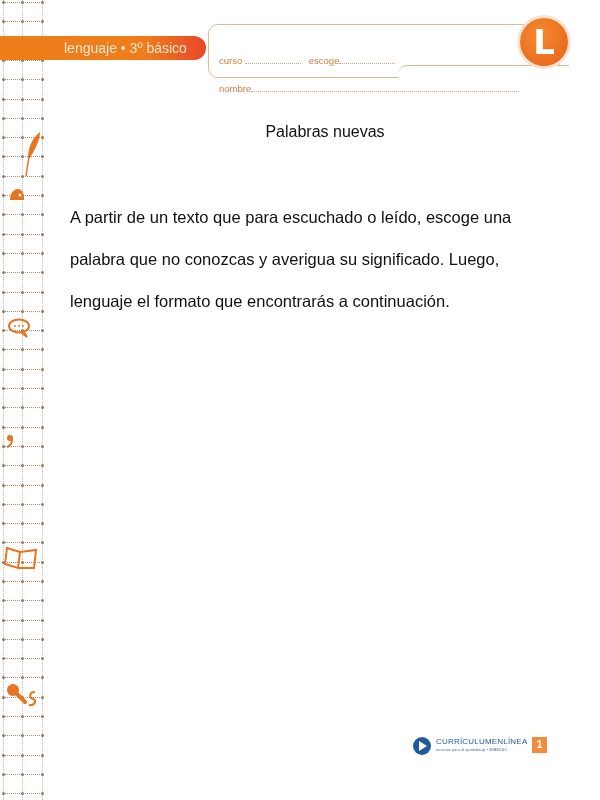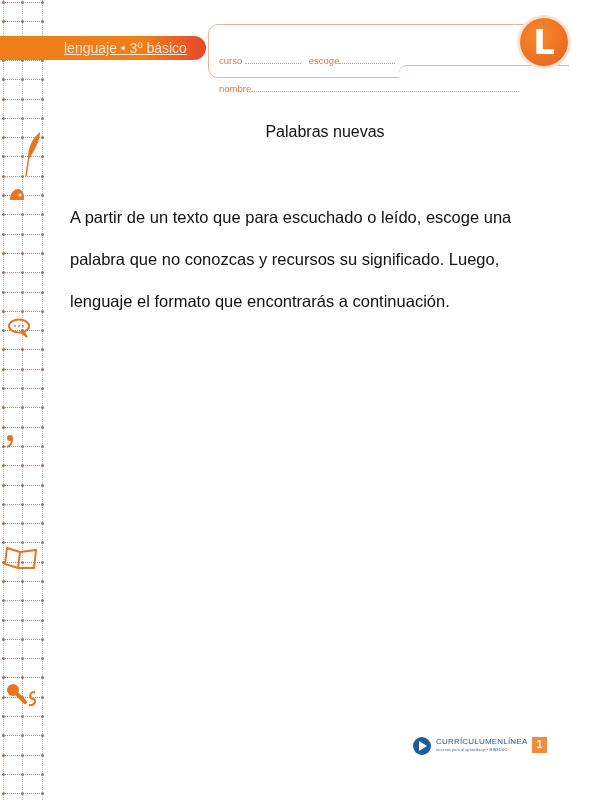--- a/index.html
+++ b/index.html
@@ -2,21 +2,21 @@
 <html><head>
   <meta charset="utf-8">
   <style>
     html, body { margin:0; padding:0; }
     body { width:600px; height:800px; background:#ffffff; position:relative; overflow:hidden; font-family:"Liberation Sans", sans-serif; }
     .rail { position:absolute; left:0; top:0; width:46px; height:800px; }
     .rail .vline { position:absolute; top:0; height:800px; width:0; border-left:1px dotted #c9b7a8; }
     .rail .hline { position:absolute; left:2px; width:40px; height:0; border-top:1px dotted #b08a6e; }
     .rail .tick { position:absolute; width:3px; height:3px; background:#9b7a62; border-radius:50%; }
     .header-bar { position:absolute; left:0; top:36px; width:206px; height:24px; background:linear-gradient(90deg,#ef7d1a 0%,#ef7d1a 70%,#e8472a 100%); border-radius:0 12px 12px 0; color:#fde6d2; font-size:14px; line-height:24px; }
-    .header-bar span { position:absolute; left:64px; top:0; white-space:nowrap;text-decoration:underline; }
+    .header-bar span { position:absolute; left:64px; top:0; white-space:nowrap; }
     .form-box { position:absolute; left:208px; top:24px; width:350px; height:52px; border:1px solid #e1b79a; border-radius:10px; }
     .form-box .notch { position:absolute; left:190px; top:40px; width:170px; height:14px; background:#fff; border-top:1px solid #e1b79a; border-radius:8px 0 0 0; }
     .form-row { position:absolute; left:10px; font-size:9.5px; color:#d9793f; white-space:nowrap; }
     .dots { display:inline-block; border-bottom:1px dotted #c9a38b; height:7px; vertical-align:baseline; }
     .l-badge { position:absolute; left:520px; top:18px; width:48px; height:48px; border-radius:50%; background:radial-gradient(circle at 40% 35%,#f7892e,#e4611a); box-shadow:0 0 0 3px #fbe3d0; color:#fff; font-weight:bold; font-size:34px; text-align:center; line-height:48px; font-family:"DejaVu Sans", sans-serif; }
     .title { position:absolute; left:0; width:650px; top:123px; text-align:center; font-size:16px; color:#111; }
     .para { position:absolute; left:70px; width:520px; font-size:16.5px; color:#111; white-space:nowrap; }
     .icon { position:absolute; }
     .footer-logo { position:absolute; left:413px; top:736px; height:20px; display:flex; align-items:center; }
     .logo-circle { width:18px; height:18px; border-radius:50%; background:#1f5a9e; position:relative; }
@@ -216,21 +216,21 @@
     &nbsp;&nbsp;<span>escoge</span><span class="dots" style="width:56px;"></span>
   </div>
   <div class="notch"></div>
 </div>
 
 <div class="l-badge">L</div>
 
 <div class="title">Palabras nuevas</div>
 
 <div class="para" style="top:208px;">A partir de un texto que para escuchado o leído, escoge una</div>
-<div class="para" style="top:250px;">palabra que no conozcas y recursos su significado. Luego,</div>
+<div class="para" style="top:250px;">palabra que no conozcas y averigua su significado. Luego,</div>
 <div class="para" style="top:292px;">lenguaje el formato que encontrarás a continuación.</div>
 
 <svg class="icon" style="left:20px;top:130px;" width="24" height="48" viewBox="0 0 24 48">
   <path d="M20 2 C12 8, 8 18, 8 28 L10 28 C14 20, 20 12, 20 2 Z" fill="#e8741f"></path>
   <line x1="9" y1="26" x2="6" y2="46" stroke="#e8741f" stroke-width="1.5"></line>
 </svg>
 <svg class="icon" style="left:8px;top:187px;" width="18" height="16" viewBox="0 0 18 16">
   <path d="M2 13 C2 6, 6 2, 10 2 C14 2, 16 6, 16 13 Z" fill="#e8741f"></path>
   <circle cx="12" cy="8" r="1.5" fill="#fff"></circle>
 </svg>

